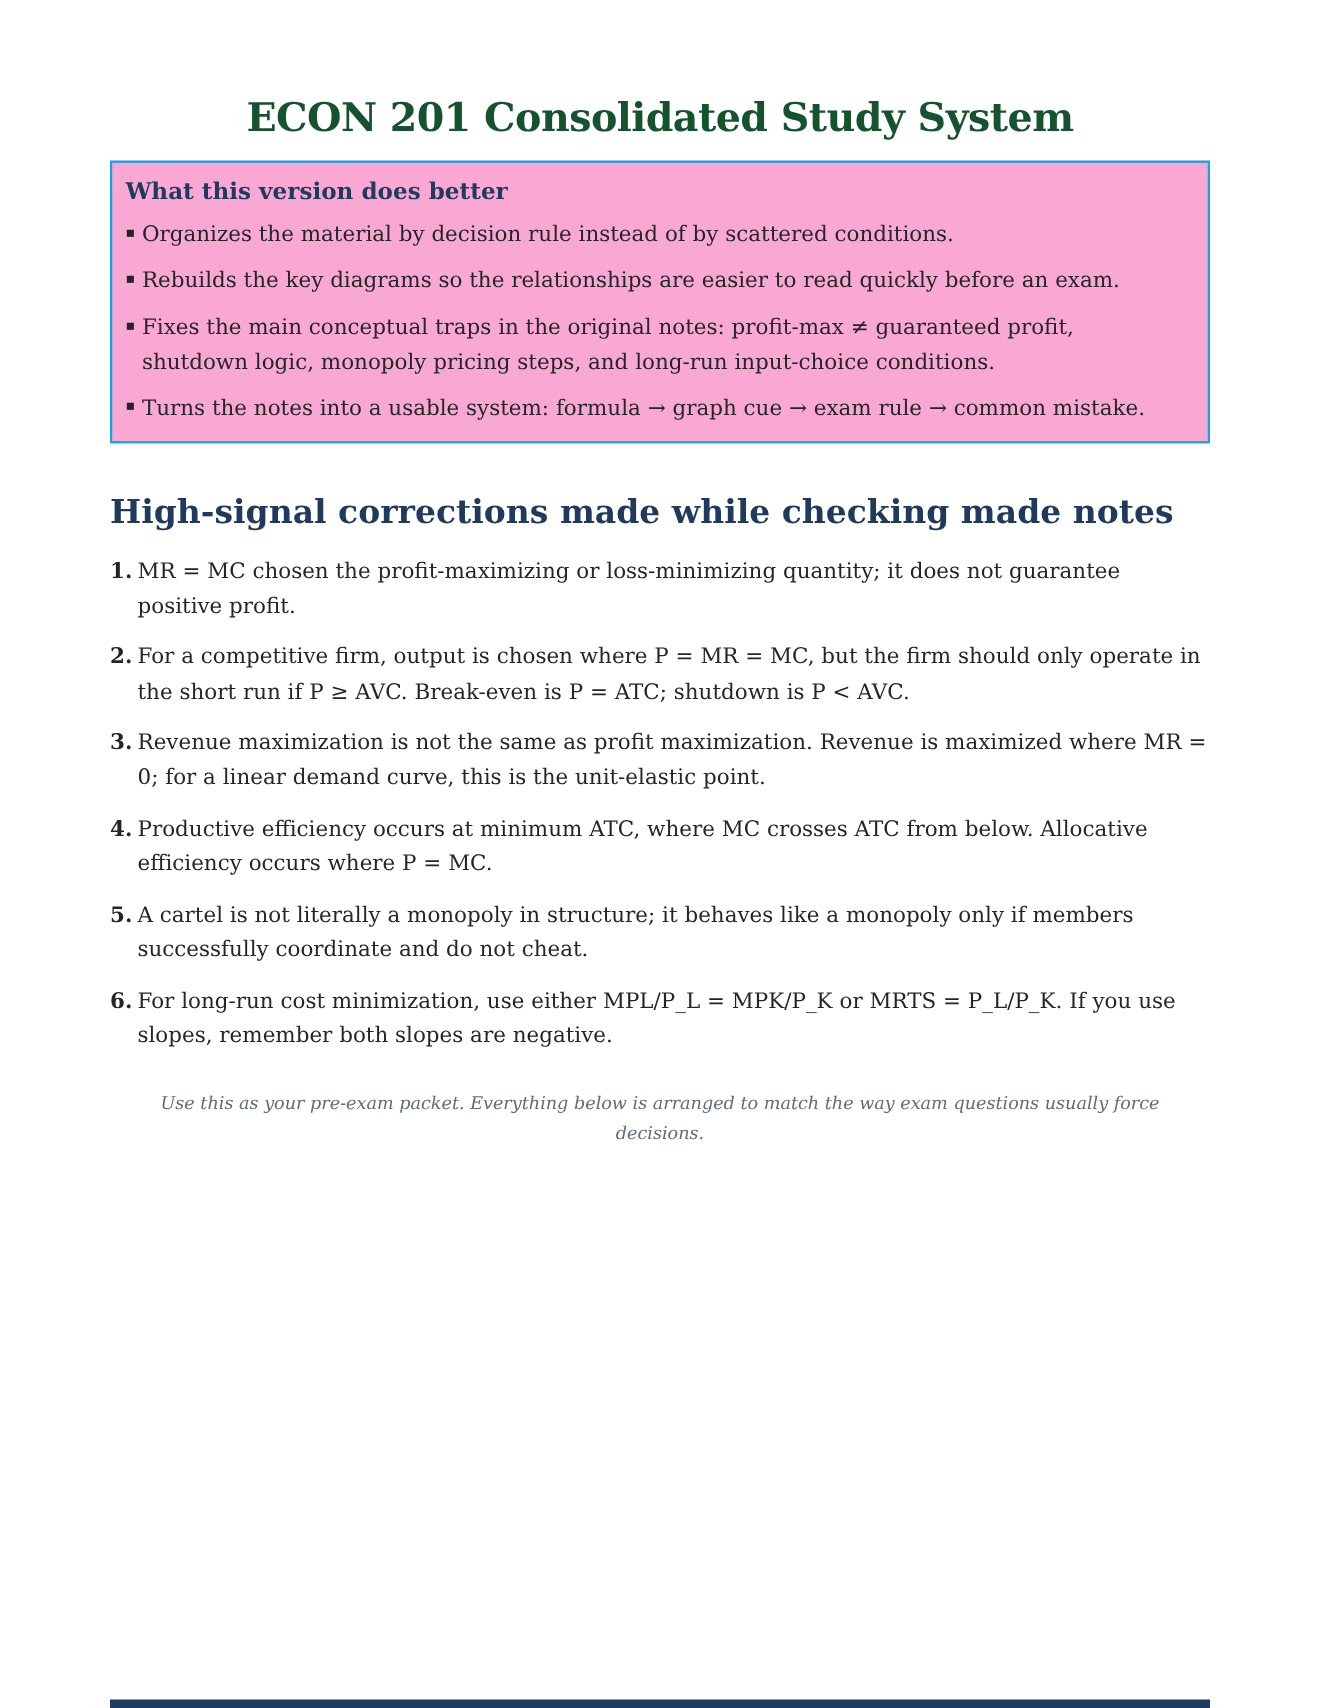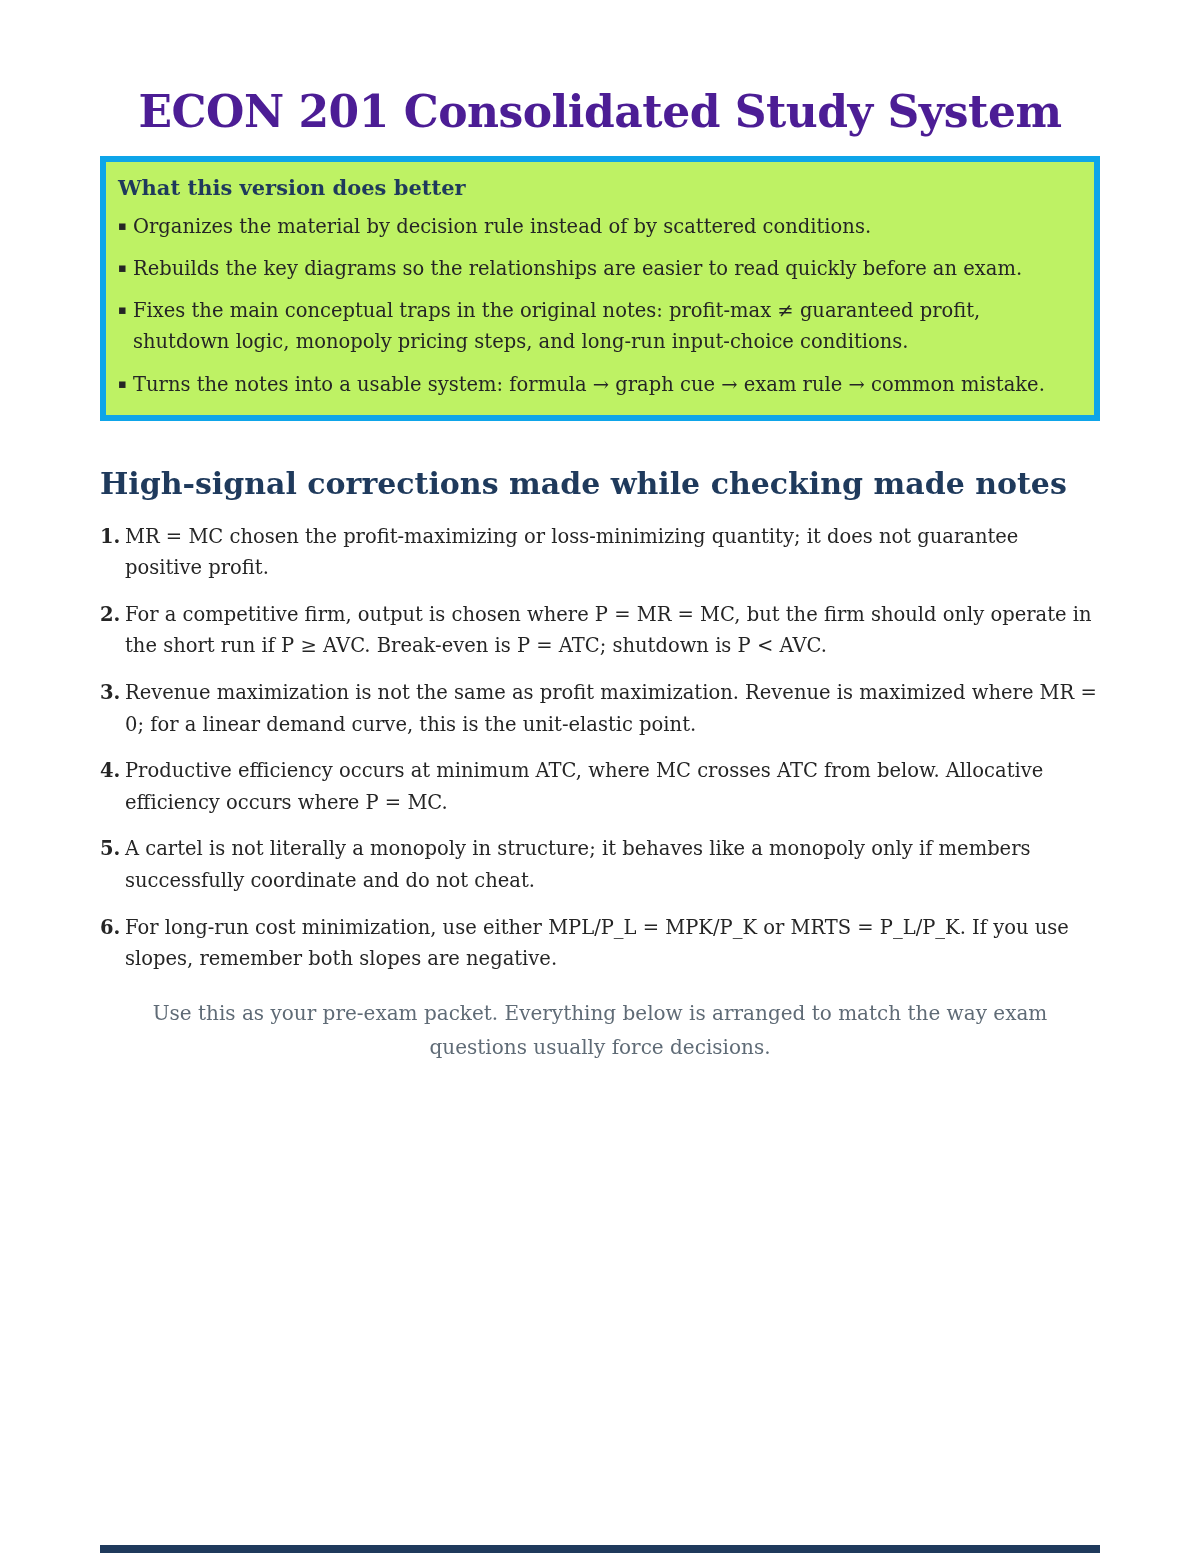--- a/index.html
+++ b/index.html
@@ -16,38 +16,38 @@
   .page {
     width: 1000px;
     margin: 0 auto;
     padding-top: 86px;
     color: #252525;
   }
 
   h1.doc-title {
     margin: 0;
     text-align: center;
-    font-size: 44px;
+    font-size: 36px;
     line-height: 1.2;
     font-weight: bold;
-    color: #4c1d95;
+    color: #14532d;
     letter-spacing: -0.5px;
   }
 
   .doc-subtitle {
     margin-top: 25px;
     text-align: center;
     font-size: 21px;
     color: #868d95;
   }
 
   .callout {
     margin-top: 17px;
-    background: #bef264;
-    border: 6px solid #0ea5e9;
+    background: #f9a8d4;
+    border: 2px solid #0ea5e9;
     padding: 13px 28px 15px 12px;
   }
   .callout-heading {
     font-size: 21px;
     font-weight: bold;
     color: #1f3a5c;
     margin: 0 0 6px 0;
   }
   .callout-bullet {
     display: flex;
@@ -82,24 +82,25 @@
     color: #252525;
   }
   .item-num {
     flex: none;
     width: 25px;
     font-weight: bold;
   }
   .item-text { flex: 1; }
 
   .closing-note {
-    margin-top: 21px;
+    margin-top: 32px;
     padding: 0 30px;
     text-align: center;
-    font-size: 20px;
+    font-style: italic;
+    font-size: 16px;
     line-height: 1.7;
     color: #5f6b76;
   }
 
   .next-section-sliver {
     position: absolute;
     left: 100px;
     width: 1000px;
     bottom: 0;
     height: 8px;

